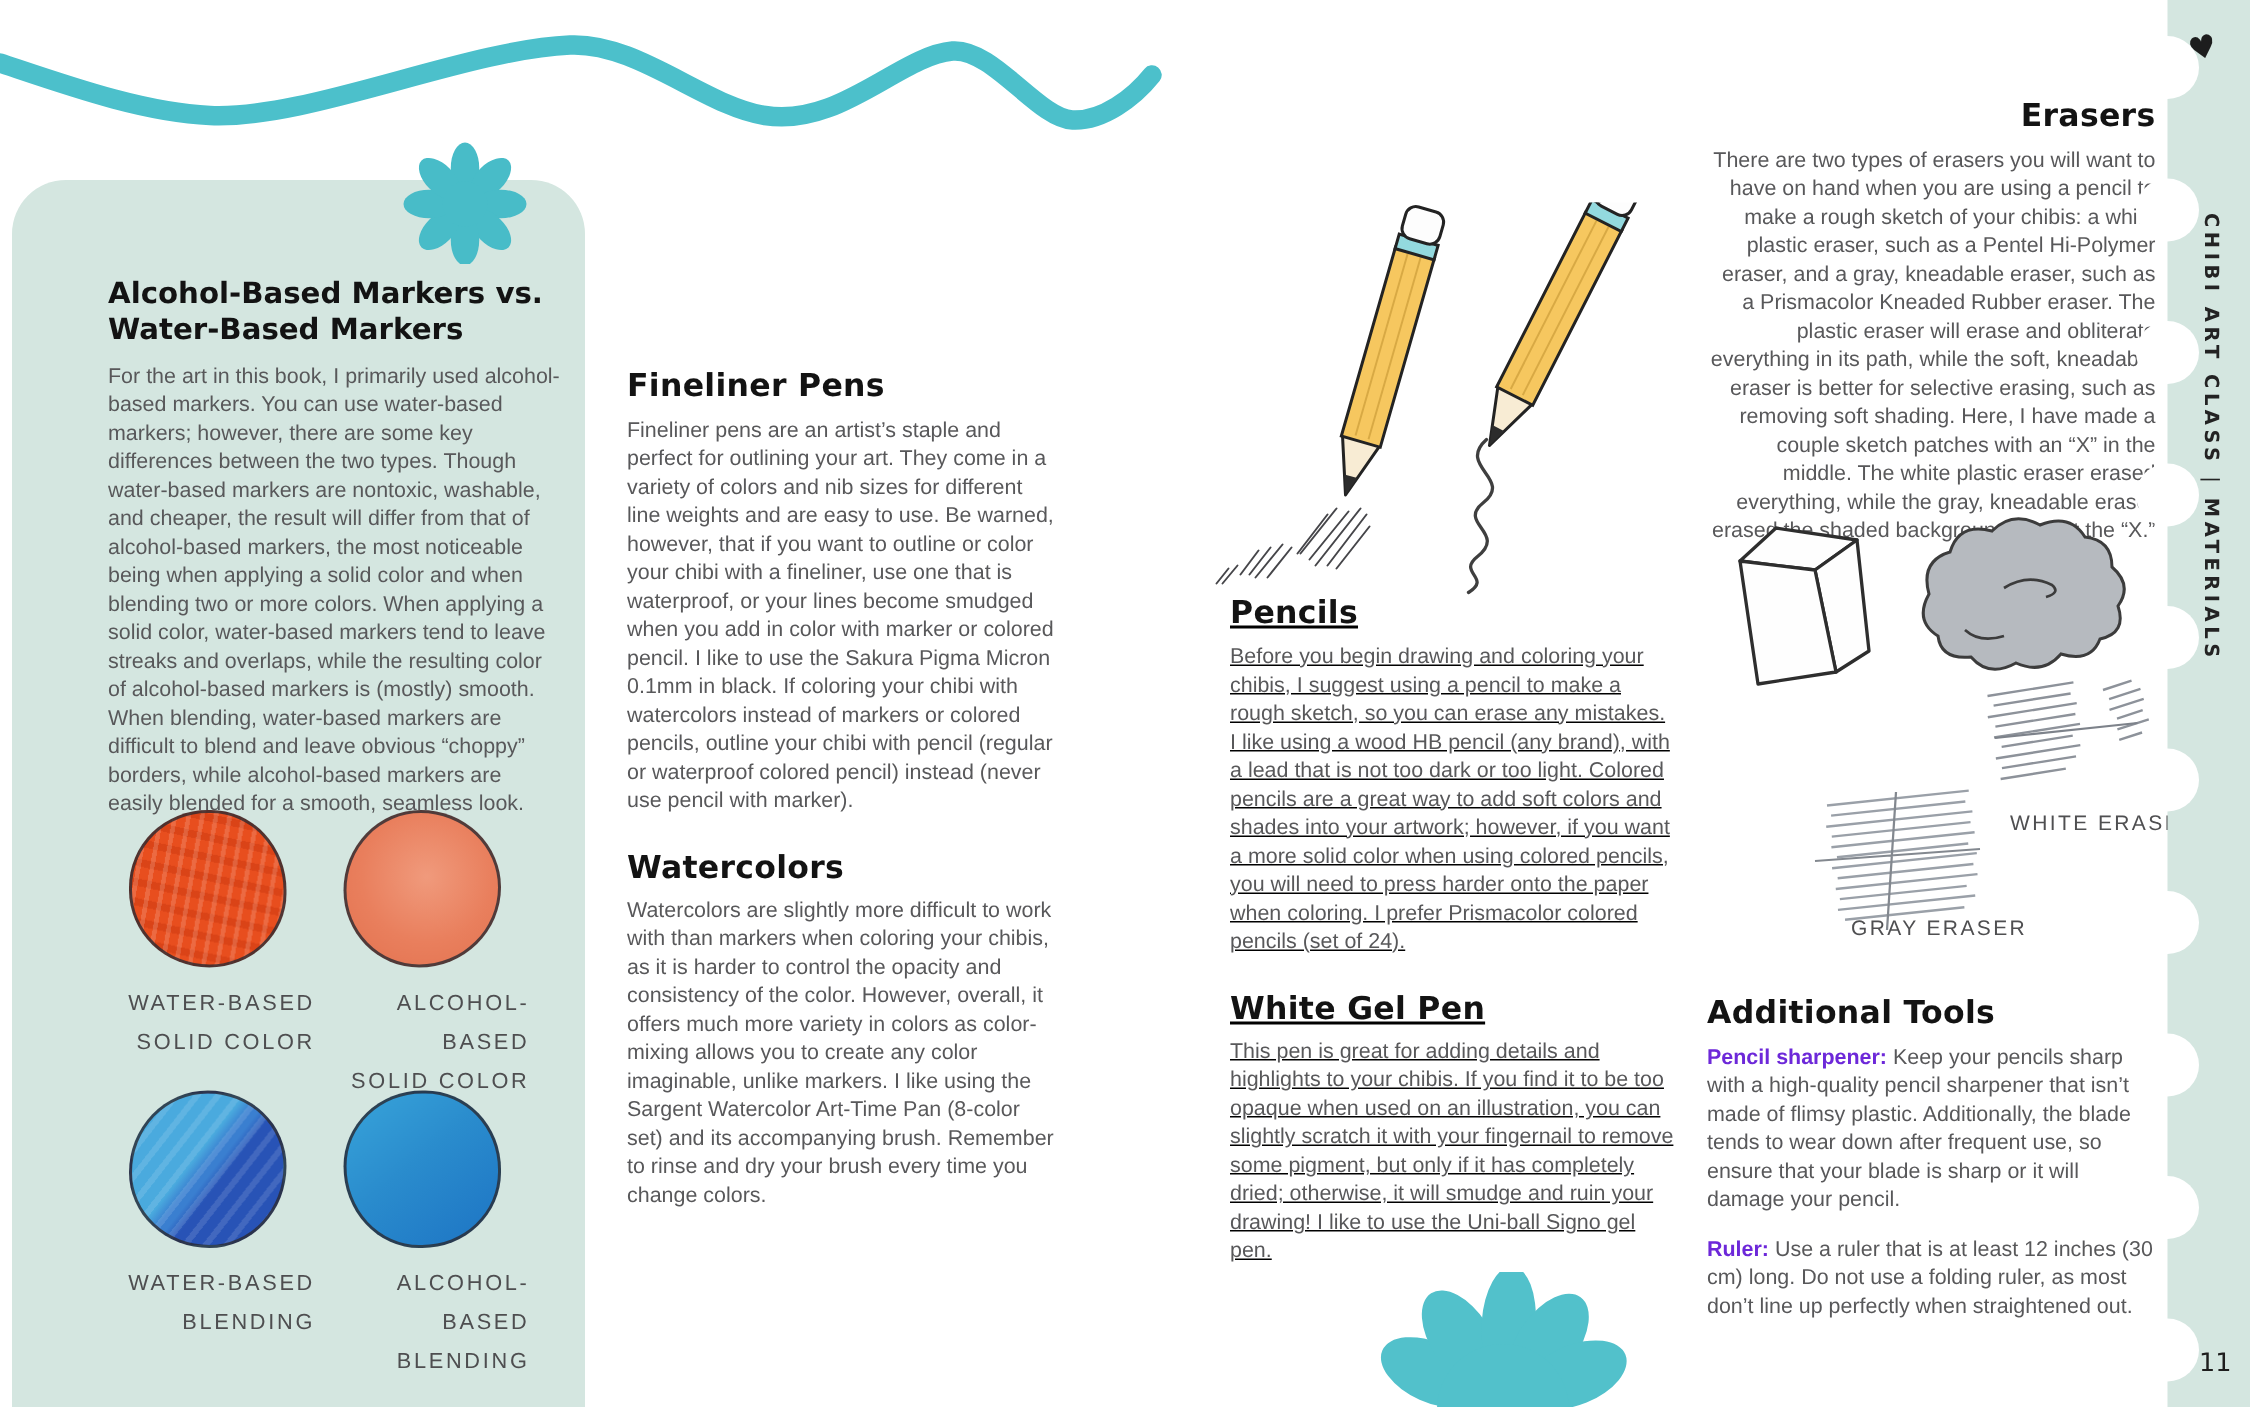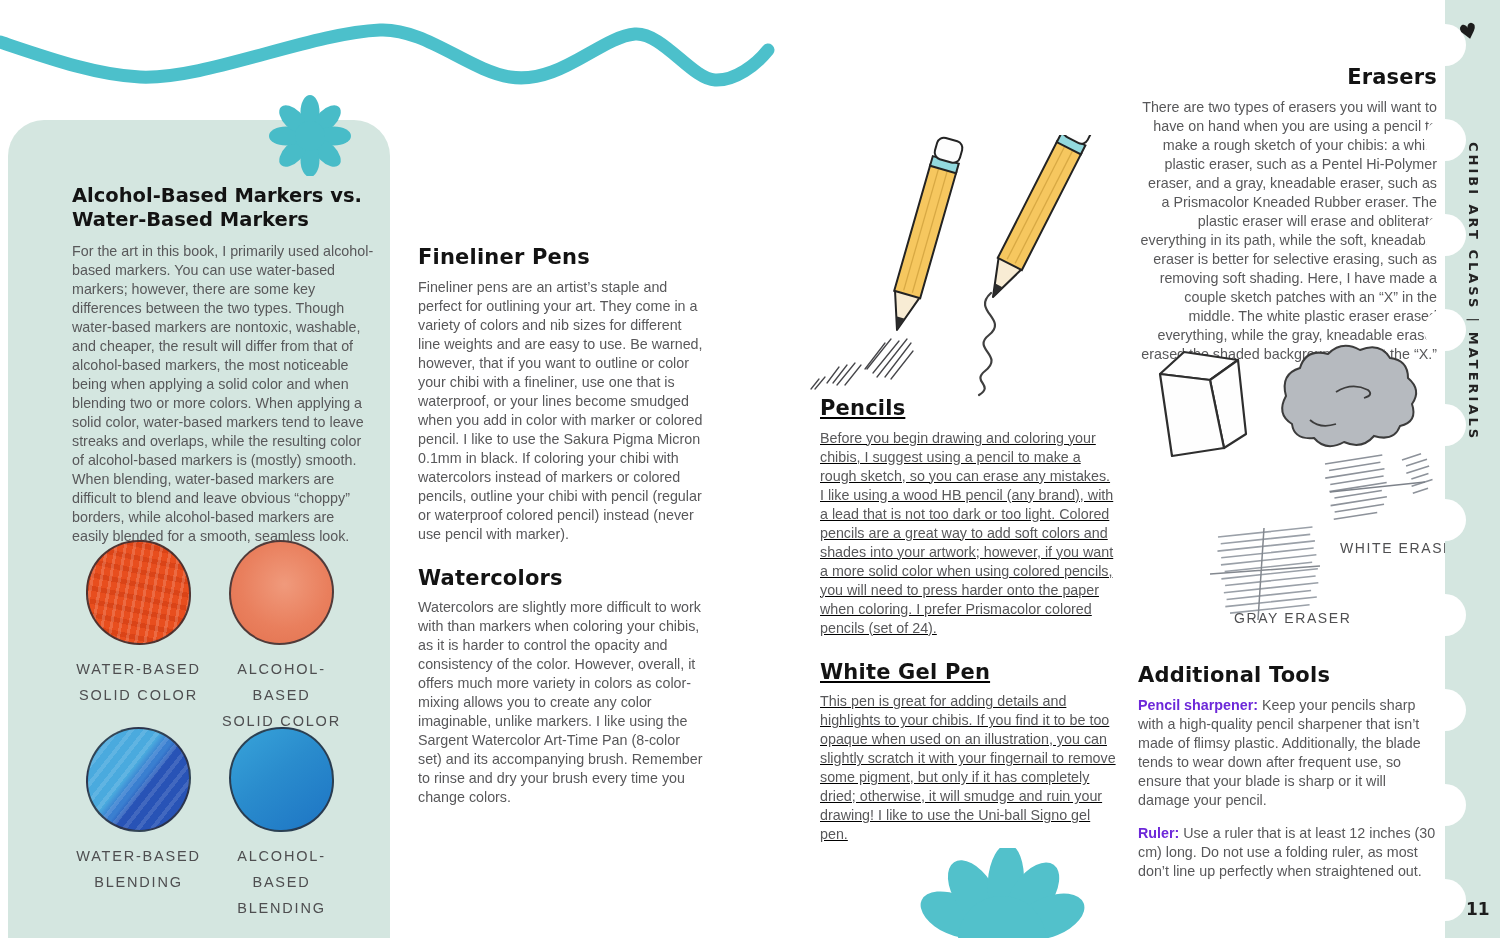--- a/index.html
+++ b/index.html
@@ -14,21 +14,21 @@
   .sketch-label{font-size:14px;letter-spacing:1.6px;color:#4f4f51;white-space:nowrap;}
 
   
   .sidebar-panel{position:absolute;left:8px;top:120px;width:382px;height:844px;
                  background:#d4e6e0;border-radius:36px 36px 0 0;}
   .sidebar-heading{position:absolute;left:64px;top:64px;width:312px;
                    font-family:"DejaVu Sans",sans-serif;font-weight:bold;color:#131313;
                    font-size:19.5px;line-height:1.22;}
   .sidebar-body{position:absolute;left:64px;top:122px;width:302px;}
 
-  .swatch-cell{position:absolute;width:143px;text-align:center;}
+  .swatch-cell{position:absolute;width:143px;text-align:right;}
   .swatch-circle{width:101px;height:101px;margin:0 auto;border:2px solid rgba(43,43,50,.8);}
   .water-solid{border-radius:51% 49% 50% 52%/50% 52% 48% 50%;
     background:
       repeating-linear-gradient(100deg, rgba(255,255,255,.16) 0 3px, rgba(0,0,0,0) 3px 9px),
       repeating-linear-gradient(12deg, rgba(170,30,0,.22) 0 5px, rgba(0,0,0,0) 5px 13px),
       #e84e1e;}
   .alcohol-solid{border-radius:49% 51% 52% 48%/51% 49% 51% 49%;
     background:radial-gradient(circle at 53% 42%, #f09a7c 0%, #e97f5d 55%, #e2714e 100%);}
   .water-blend{border-radius:50% 50% 49% 51%/52% 48% 52% 48%;
     background:
@@ -52,21 +52,21 @@
   .edge-strip{position:absolute;left:1445px;top:0;width:55px;height:938px;background:#d4e6e0;}
   .scallops{position:absolute;left:1424px;top:0;}
   .heart{position:absolute;left:1459px;top:20px;font-size:21px;color:#1d1d1d;
          transform:rotate(-14deg);font-family:"DejaVu Sans",sans-serif;}
   .edge-tab-text{position:absolute;left:1481px;top:142px;transform:rotate(90deg);
                  transform-origin:top left;white-space:nowrap;
                  font-family:"DejaVu Sans",sans-serif;font-weight:bold;font-size:13px;
                  letter-spacing:3px;color:#232323;}
   .edge-tab-text .sep{margin:0 7px;font-weight:normal;}
   .page-number{position:absolute;left:1466px;top:899px;font-family:"DejaVu Sans",sans-serif;
-               font-weight:bold;font-size:17px;color:#1e1e1e;}
+               font-weight:normal;font-size:17px;color:#1e1e1e;}
 
   
   .white-eraser-label{position:absolute;left:1340px;top:540px;}
   .gray-eraser-label{position:absolute;left:1234px;top:610px;text-align:right;}
 
   svg{display:block;}
 </style>
 </head>
 <body>
 

